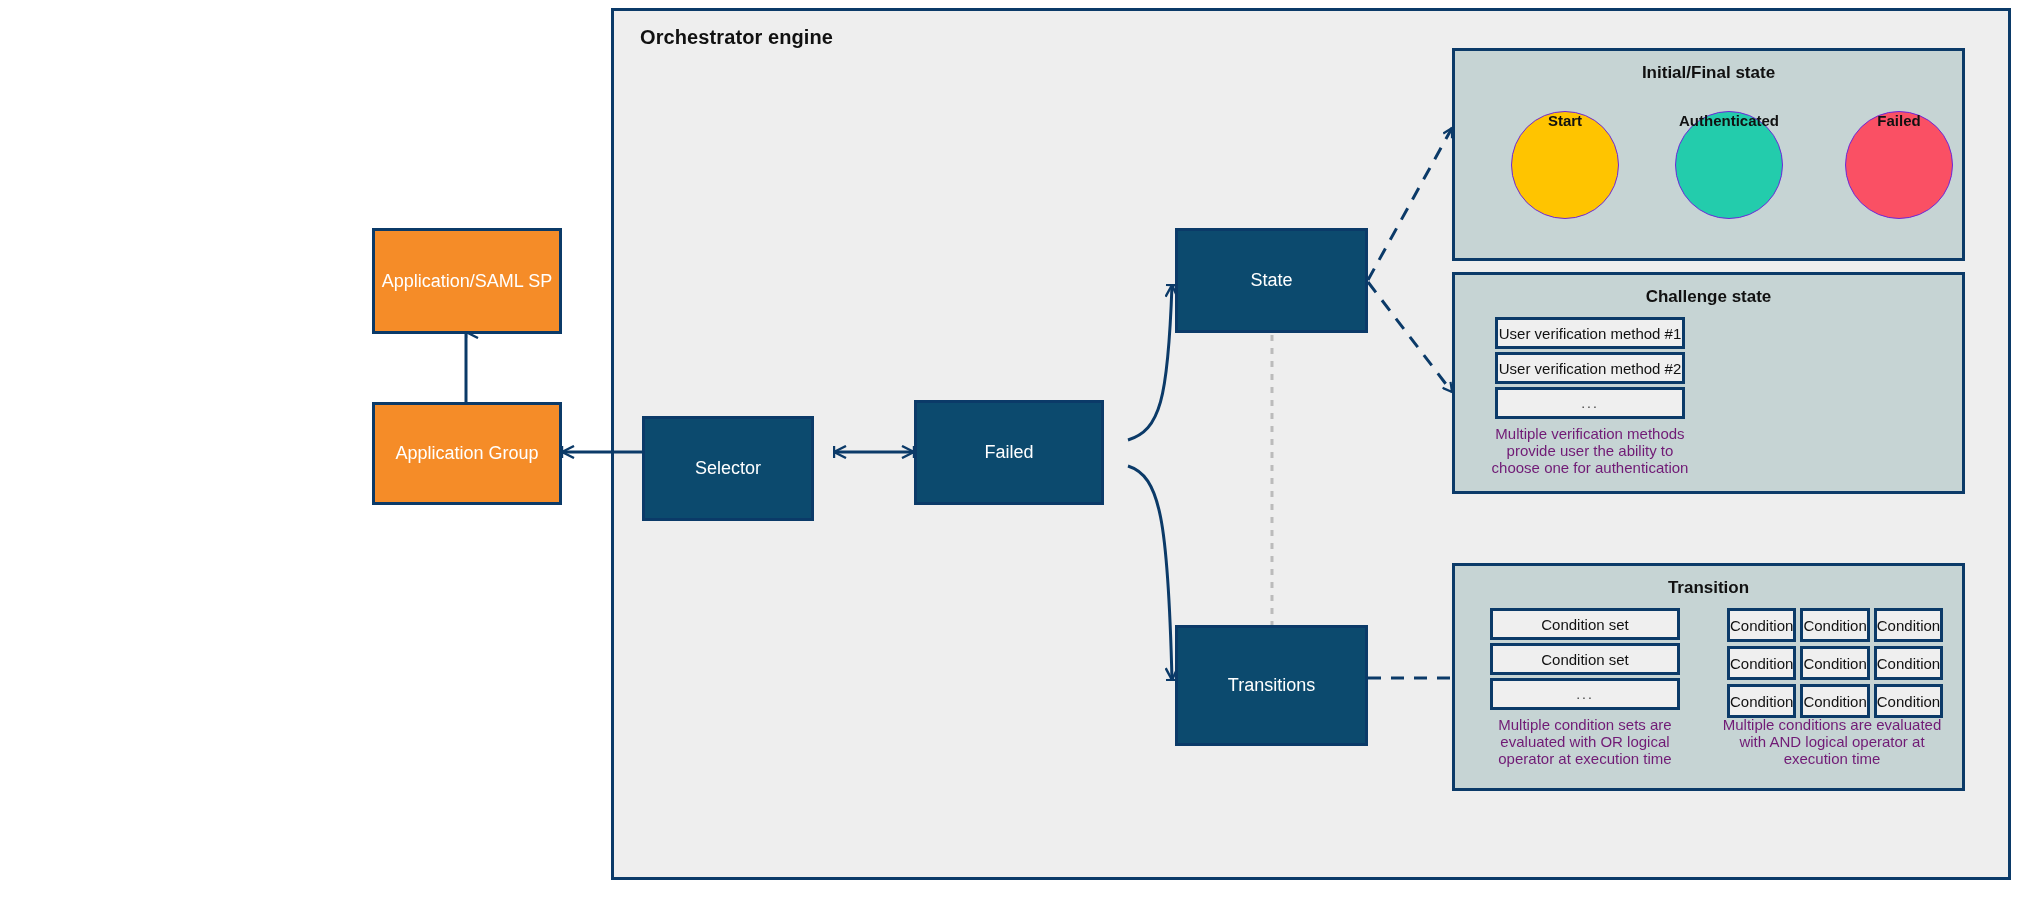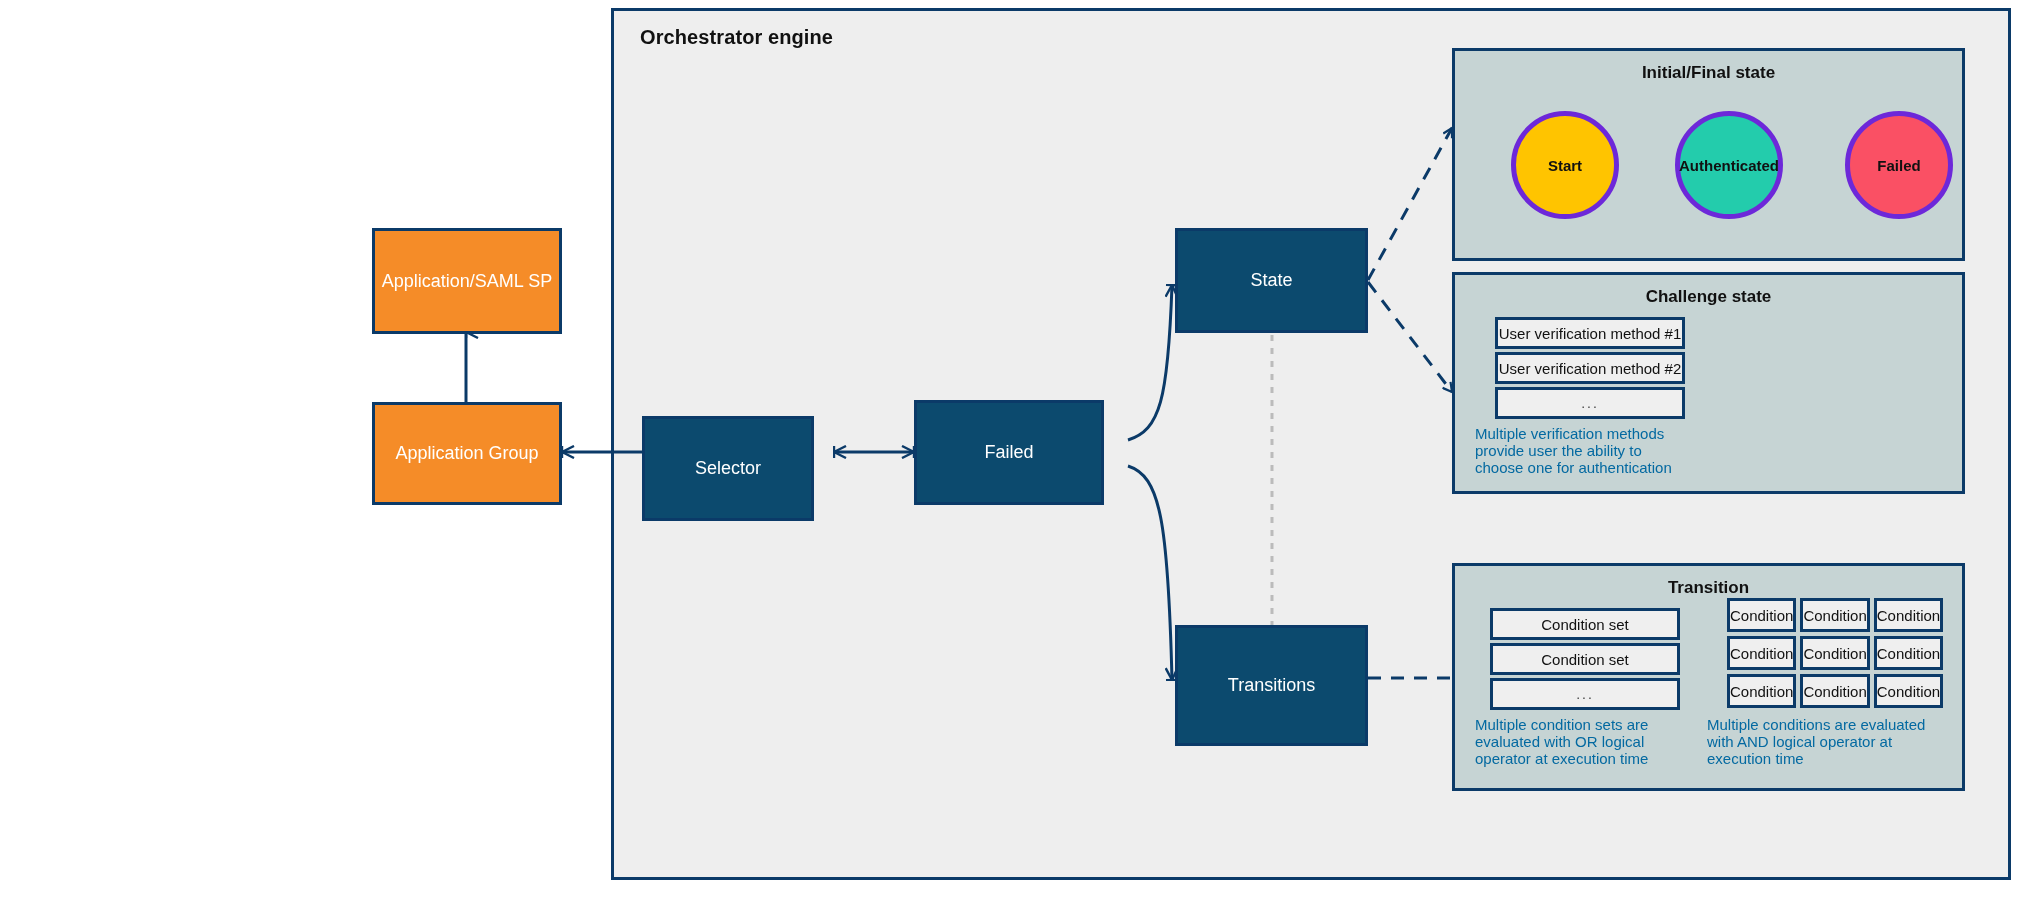--- a/index.html
+++ b/index.html
@@ -25,31 +25,31 @@
          border:3px solid #0b3a68;padding-left:12px;}
   .panel-title{position:absolute;left:0;right:0;text-align:center;
                font-size:17px;font-weight:bold;color:#111;}
 
   
   .lrow{position:absolute;box-sizing:border-box;background:#efefef;
         border:3px solid #0b3a68;display:flex;align-items:center;justify-content:center;
         font-size:15px;color:#111;}
   .lrow.dots{color:#444;font-size:14px;letter-spacing:2px;}
 
-  .cap{position:absolute;text-align:left;font-size:15px;color:#0369a1;line-height:17px;}
+  .cap{position:absolute;text-align:center;font-size:15px;color:#701a75;line-height:17px;}
 
   .cgrid{position:absolute;display:grid;grid-template-columns:repeat(3,1fr);
          gap:4px 4px;}
   .ccell{box-sizing:border-box;background:#efefef;border:3px solid #0b3a68;
          display:flex;align-items:center;justify-content:center;font-size:15px;color:#111;
          height:34px;}
 
   
-  .circ{position:absolute;border-radius:50%;border:5px solid #6d28d9;
-        display:flex;align-items:center;justify-content:center;
+  .circ{position:absolute;border-radius:50%;border:1px solid #6d28d9;
+        display:flex;justify-content:center;
         font-size:15px;font-weight:bold;color:#111;box-sizing:border-box;}
 
   
   .note{position:absolute;text-align:center;font-size:17px;font-weight:bold;
         color:#111;line-height:21px;}
 
   svg.ov{position:absolute;left:0;top:0;width:2030px;height:900px;
          pointer-events:none;overflow:visible;}
 </style>
 </head>
@@ -166,21 +166,21 @@
     <div class="lrow dots" style="left:35px;top:112px;width:190px;height:32px;">
       <span>...</span>
     </div>
 
     <div class="cap" style="left:20px;top:150px;width:220px;">
       <div>Multiple condition sets are</div>
       <div>evaluated with OR logical</div>
       <div>operator at execution time</div>
     </div>
 
-    <div class="cgrid" style="left:272px;top:32px;width:208px;">
+    <div class="cgrid" style="left:272px;top:42px;width:208px;">
       <div class="ccell">Condition</div>
       <div class="ccell">Condition</div>
       <div class="ccell">Condition</div>
       <div class="ccell">Condition</div>
       <div class="ccell">Condition</div>
       <div class="ccell">Condition</div>
       <div class="ccell">Condition</div>
       <div class="ccell">Condition</div>
       <div class="ccell">Condition</div>
     </div>

